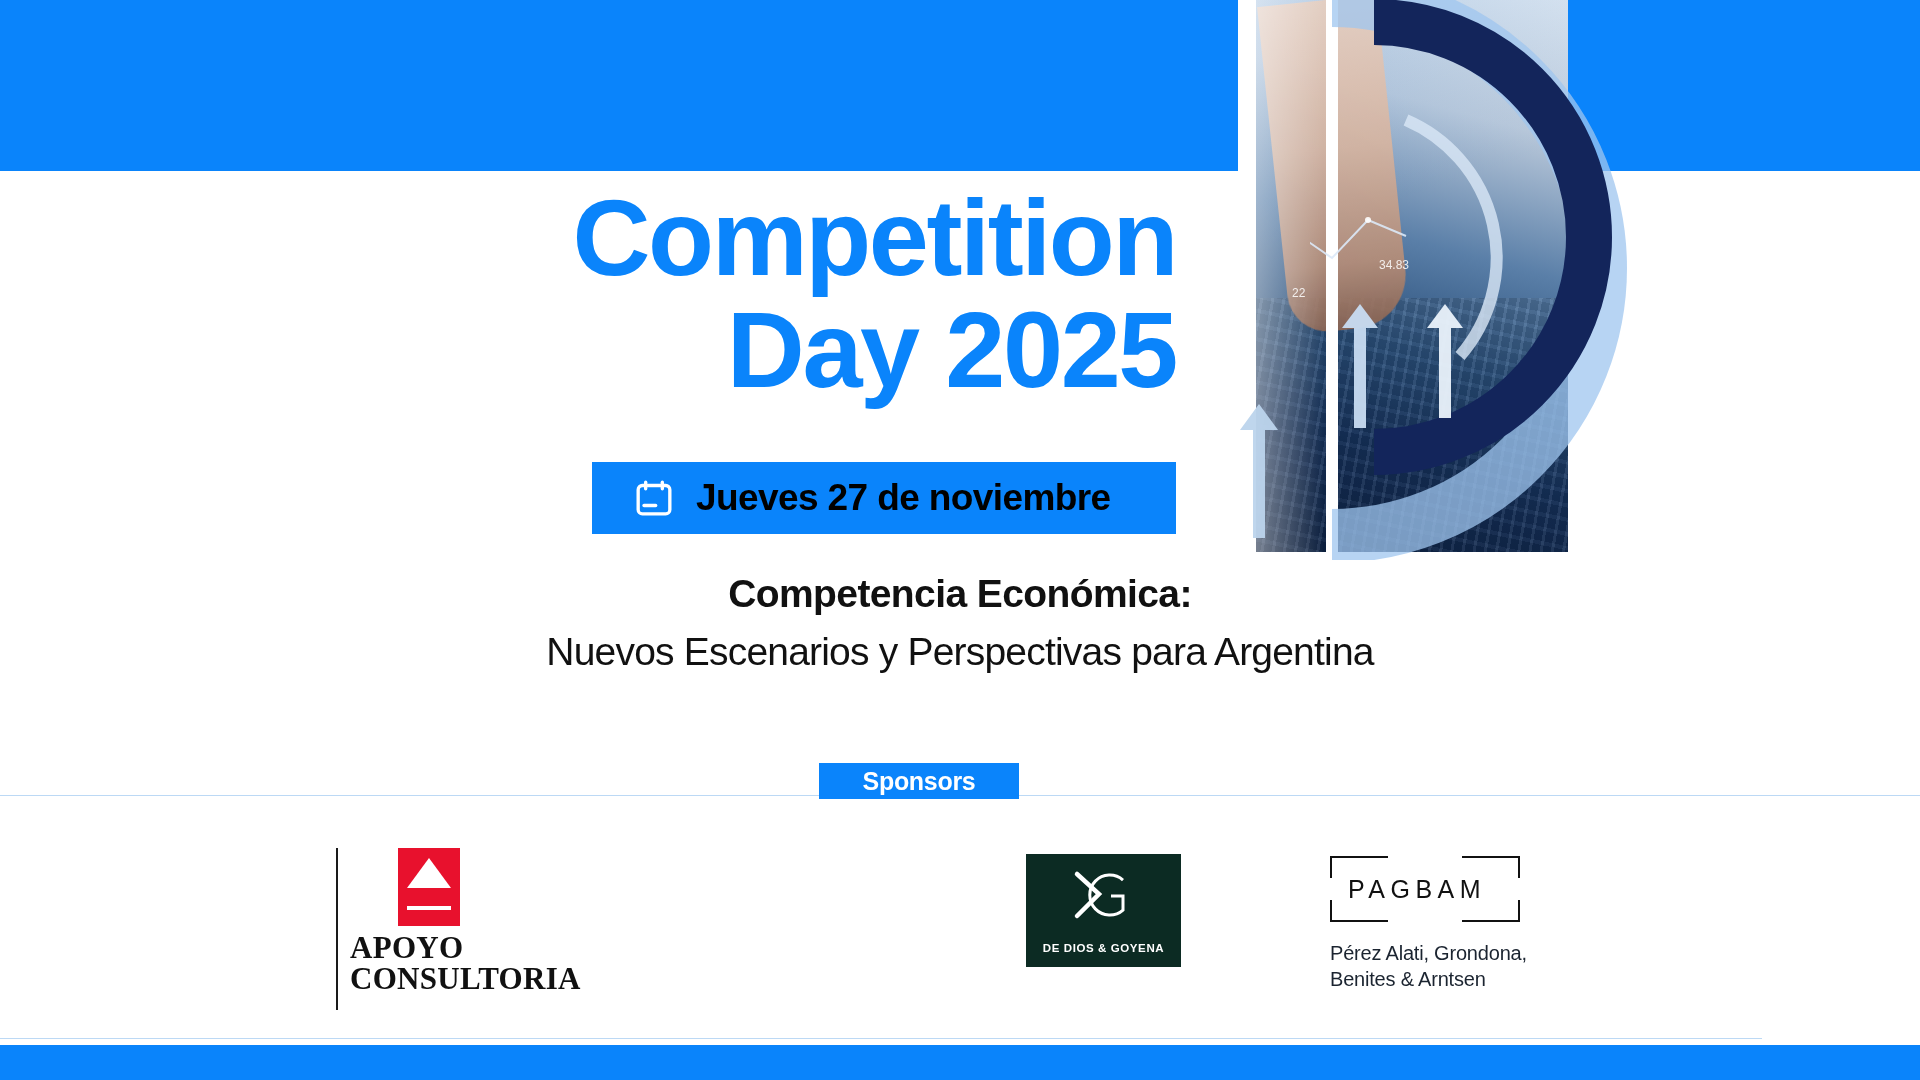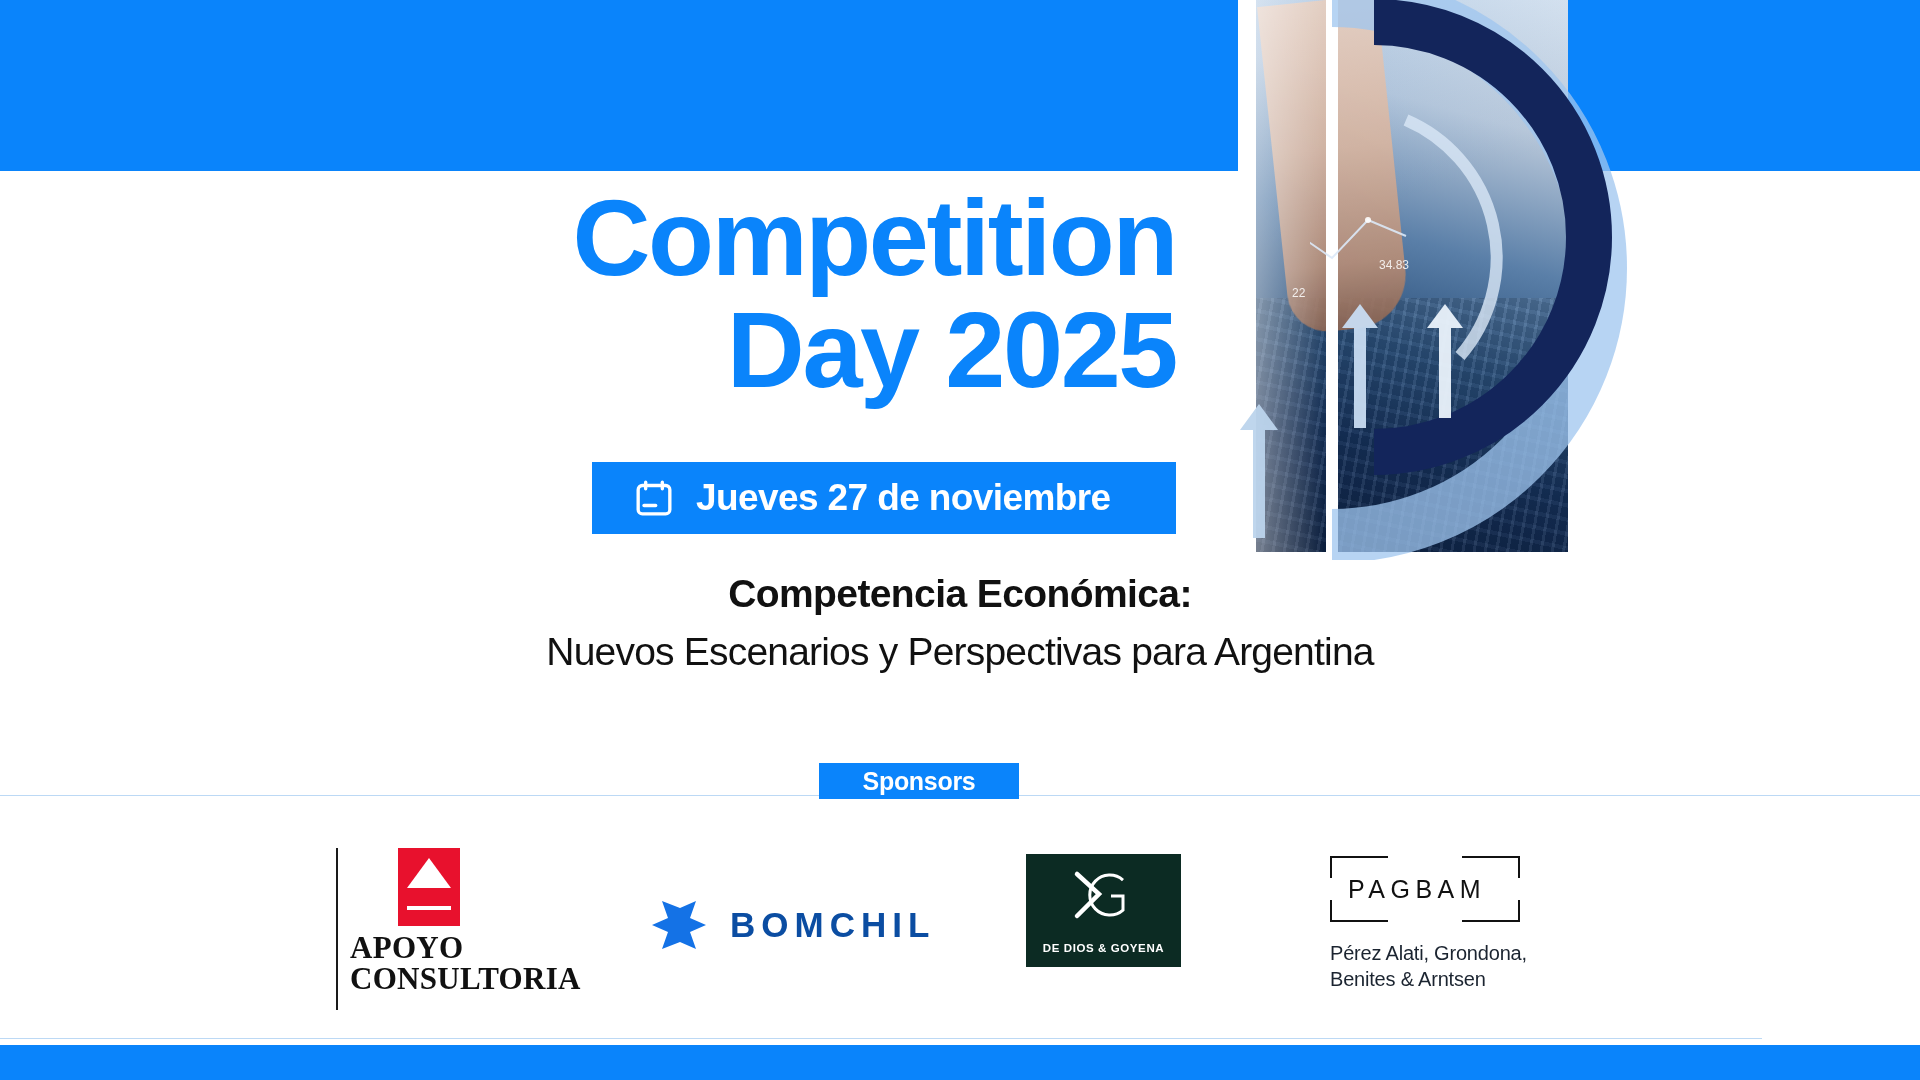--- a/index.html
+++ b/index.html
@@ -104,21 +104,21 @@
     left: 592px; top: 462px;
     width: 584px; height: 72px;
     background: #0a84fb;
     display: flex;
     align-items: center;
     gap: 22px;
     padding: 0 42px;
   }
   .date-pill .cal-icon { width: 40px; height: 40px; flex: 0 0 auto; }
   .date-pill .date-text {
-    color: #ffffff;
+    color: #000000;
     font-size: 37px;
     font-weight: 700;
     letter-spacing: -0.6px;
     white-space: nowrap;
   }
 
   .subtitle-block {
     position: absolute;
     left: 0; top: 572px;
     width: 1920px;
@@ -377,26 +377,20 @@
 
     <div class="logo-apoyo">
       <div class="apoyo-divider"></div>
       <div class="apoyo-mark"></div>
       <div class="apoyo-text">
         <div class="l1">APOYO</div>
         <div class="l2">CONSULTORIA</div>
       </div>
     </div>
 
-    <div class="logo-bomchil">
-      <svg width="58" height="52" viewBox="0 0 58 52">
-        <path d="M12 2 L30 9 L46 2 L40 19 L56 26 L40 33 L46 50 L30 43 L12 50 L18 33 L2 26 L18 19 Z" fill="#1472e6"></path>
-      </svg>
-      <span class="bomchil-text">BOMCHIL</span>
-    </div>
 
     <div class="logo-dedios">
       <svg width="66" height="62" viewBox="0 0 66 62">
         <path d="M6 6 L28 26 L6 48" fill="none" stroke="#ffffff" stroke-width="4.5" stroke-linecap="round"></path>
         <path d="M6 6 L28 26 L6 48" fill="none" stroke="#ffffff" stroke-width="0"></path>
         <path d="M30 12 L12 30" fill="none" stroke="#ffffff" stroke-width="0"></path>
         <path d="M52 12 A 20 20 0 1 0 52 42 L52 28 L40 28" fill="none" stroke="#ffffff" stroke-width="3"></path>
       </svg>
       <div class="dedios-name">DE DIOS &amp; GOYENA</div>
     </div>

